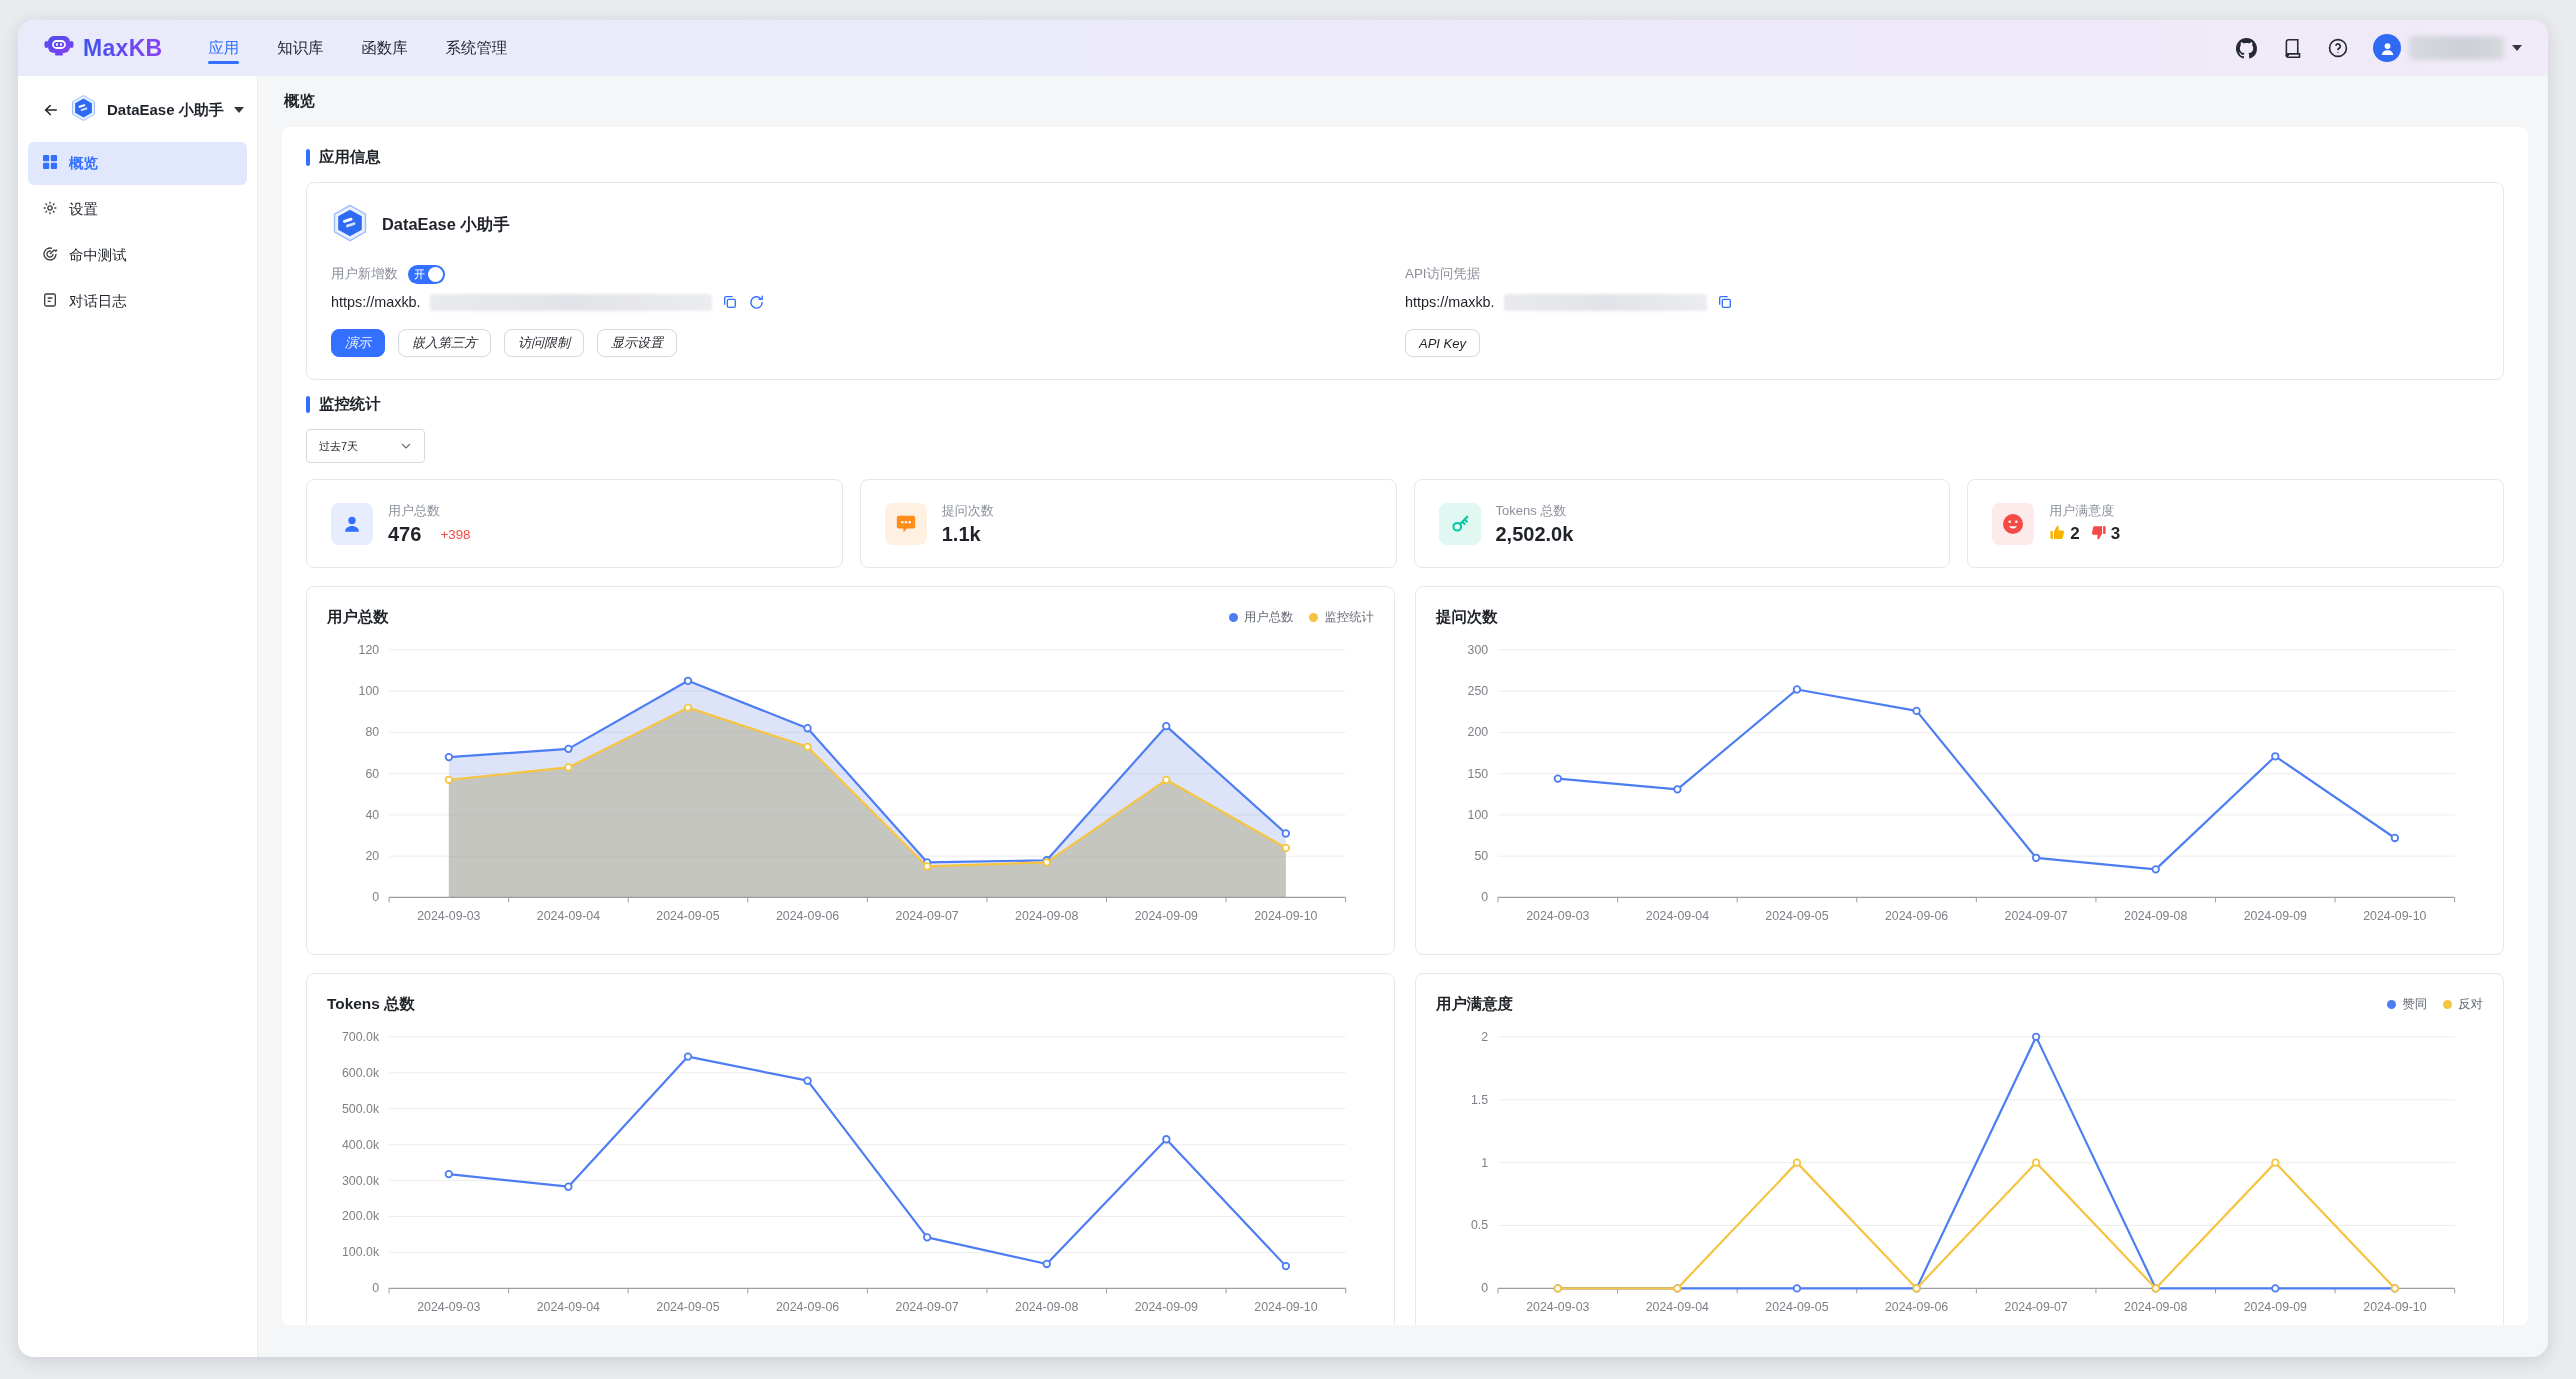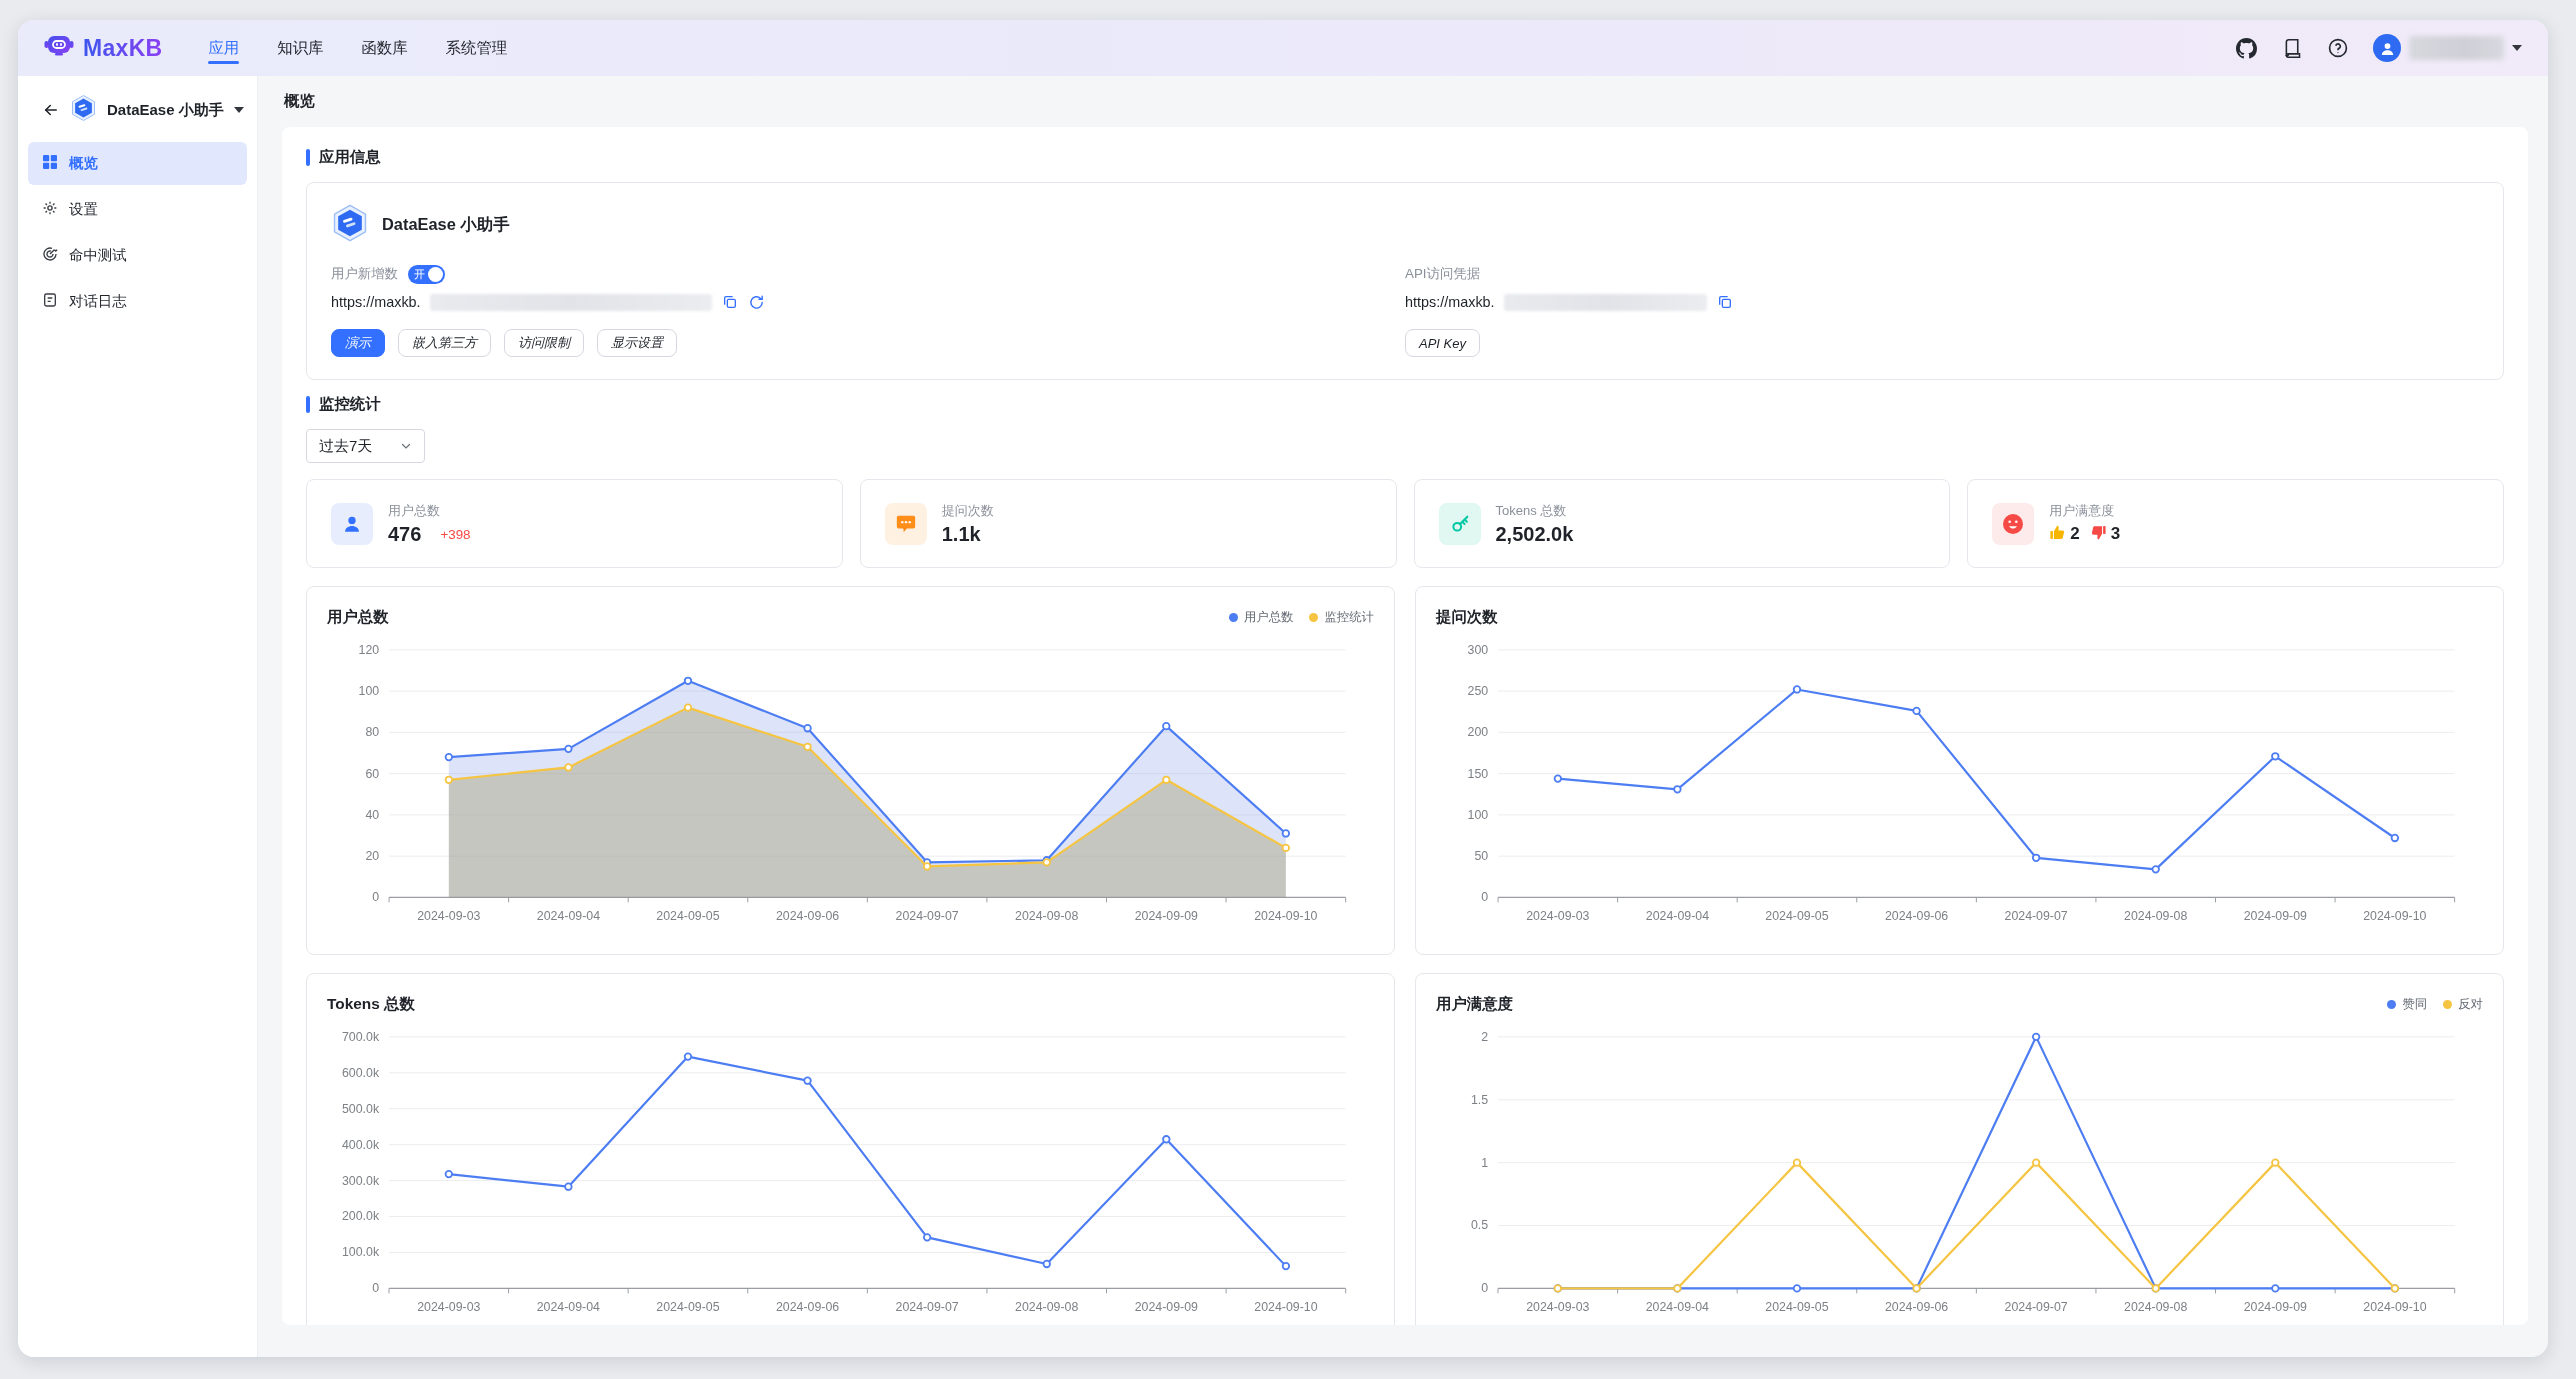--- a/index.html
+++ b/index.html
@@ -58,21 +58,21 @@
   .redacted-url { height:17px; border-radius:3px; background:linear-gradient(90deg,#e9eaee,#e2e3e8 50%,#ebecef); filter:blur(1.5px); display:inline-block; }
   .icon-btn { width:18px; height:18px; display:flex; align-items:center; justify-content:center; cursor:pointer; }
   .btn-row { display:flex; align-items:center; gap:13px; margin-top:18px; }
   .btn { height:28px; padding:0 13px; border-radius:8px; font-size:13px; display:flex; align-items:center; cursor:pointer;
     border:1px solid #d5d8de; background:#fff; color:#1f2329;font-style:italic; }
   .btn.primary { background:#3370ff; border-color:#3370ff; color:#fff; }
 
   
   .mt26 { margin-top:14px; }
   .select { margin-top:14px; width:119px; height:34px; border:1px solid #d5d8de; border-radius:4px; background:#fff;
-    display:flex; align-items:center; justify-content:space-between; padding:8px 12px; font-size:15px; cursor:pointer; }
+    display:flex; align-items:center; justify-content:space-between; padding:8px 12px; font-size:11px; cursor:pointer; }
   .stats-row { display:grid; grid-template-columns:repeat(4,1fr); gap:17px; margin-top:16px; }
   .stat-card { border:1px solid #e5e7ec; border-radius:8px; height:89px; padding:0 24px; display:flex; align-items:center; gap:15px; background:#fff; }
   .stat-ic { width:42px; height:42px; border-radius:8px; display:flex; align-items:center; justify-content:center; }
   .stat-label { font-size:13px; color:#8a8f99; }
   .stat-value { font-size:20px; font-weight:700; margin-top:3px; display:flex; align-items:center; }
   .stat-delta { font-size:13.4px; color:#f54a45; font-weight:400; margin-left:19px; }
   .thumb-num { font-size:17px; font-weight:700; margin:0 10px 0 4px; }
 
   
   .charts-grid { display:grid; grid-template-columns:1fr 1fr; grid-template-rows:369px 372px; gap:18px 20px; margin-top:18px; }

